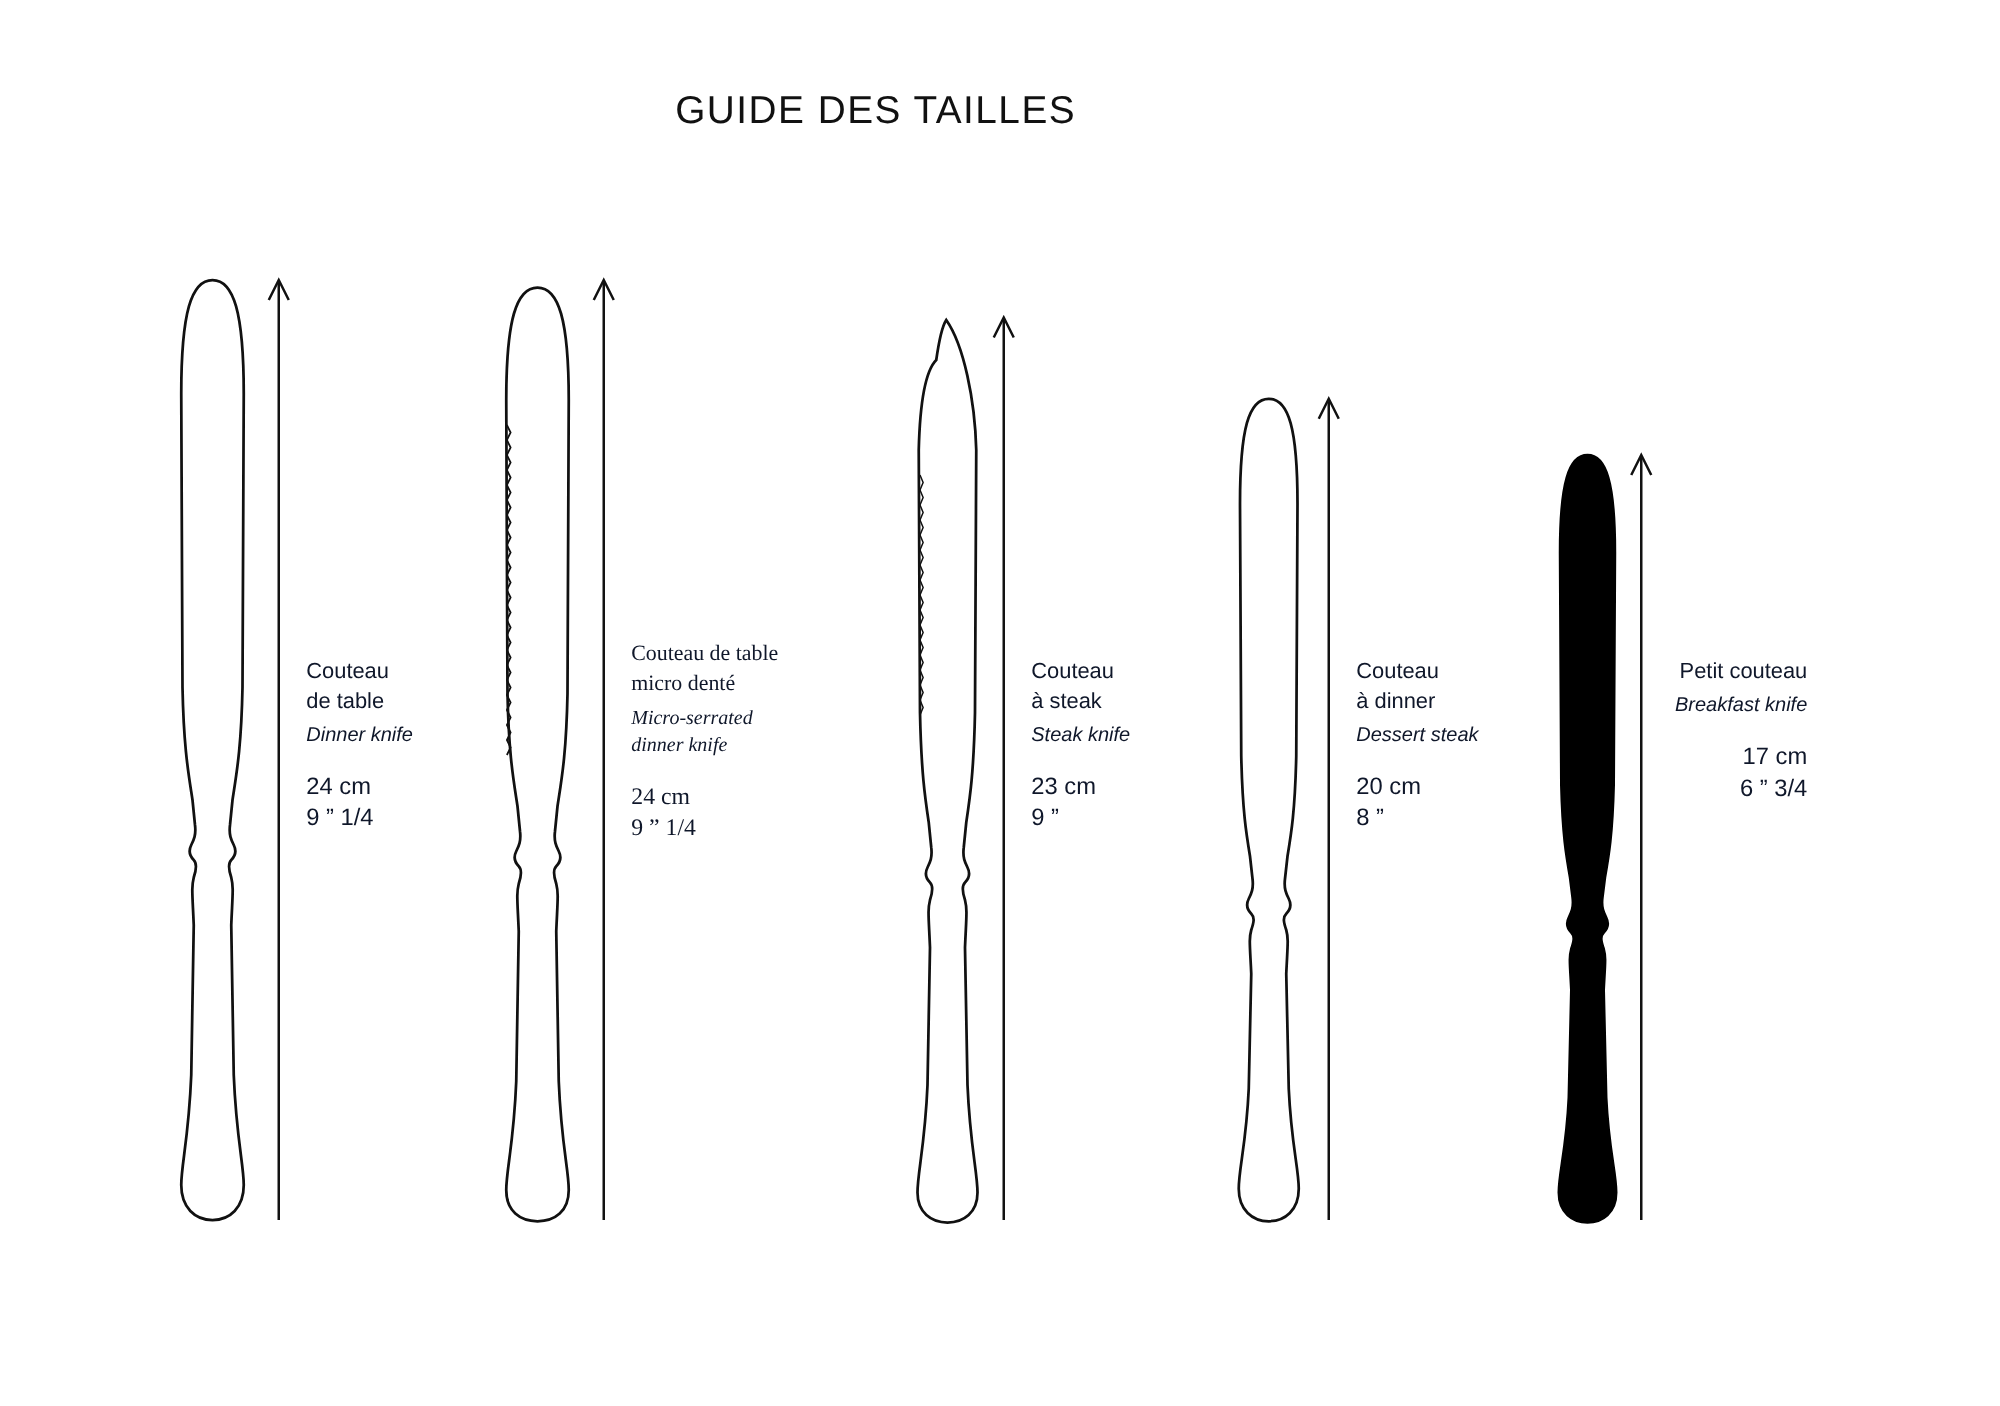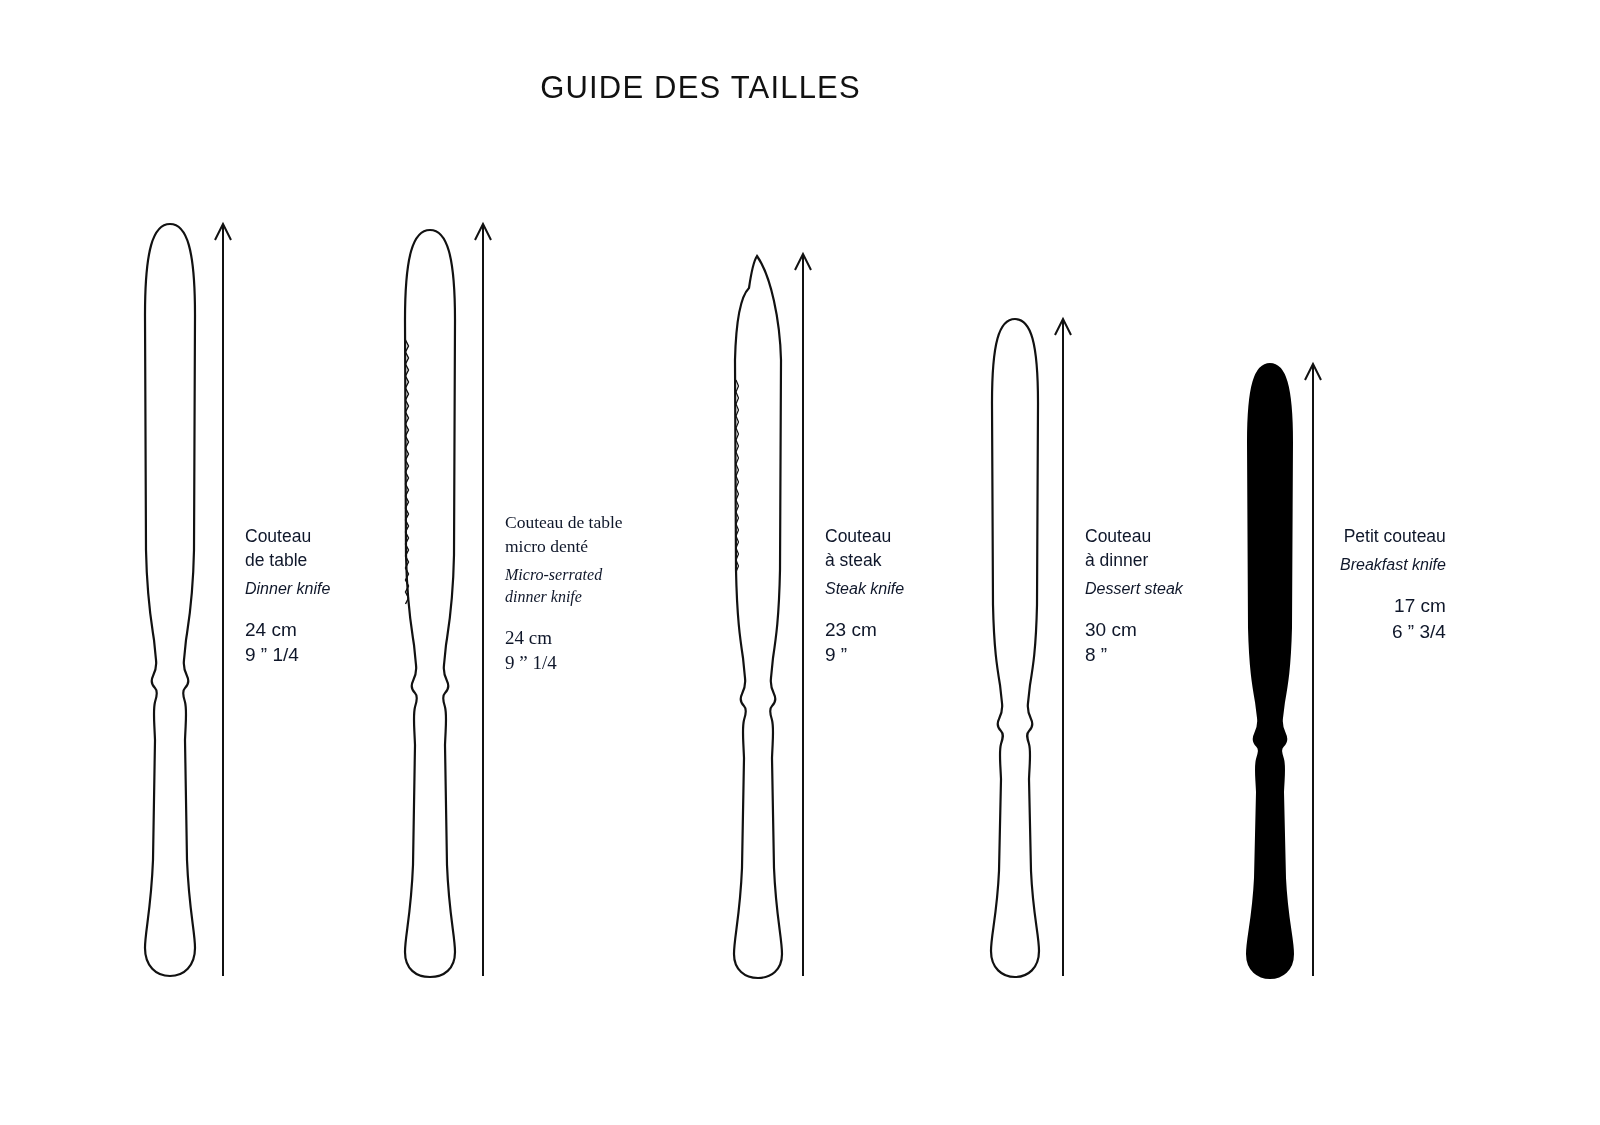--- a/index.html
+++ b/index.html
@@ -163,21 +163,21 @@
       </svg>
       <svg class="arrow-svg" width="26" height="665" viewBox="0 0 26 665" style="left:85px;">
         <line x1="13" y1="6" x2="13" y2="661" stroke="#111111" stroke-width="2"></line>
         <polyline points="5,20 13,4 21,20" fill="none" stroke="#111111" stroke-width="2"></polyline>
       </svg>
       <div class="labels" style="left:120px; top:335px;">
         <div class="fr">Couteau</div>
         <div class="fr">à dinner</div>
         <div class="en">Dessert steak</div>
         <div class="dim">
-          <div>30 cm</div>
+          <div>20 cm</div>
           <div>8 ”</div>
         </div>
       </div>
     </div>
 
     <div class="knife-group" style="left:1225px; width:300px;">
       <svg class="knife-svg" width="90" height="620" viewBox="0 0 90 620">
         <path d="M45 4 C 30 4, 23 26, 23 82 L 24 268 C 25 308, 28 325, 31 342 L 33 358 C 34 366, 32 370, 30 374 C 28 378, 28 382, 32 386 C 35 389, 34 393, 32 399 C 30 406, 31 412, 32 432 L 30 518 C 28 560, 22 578, 22 594 C 22 610, 33 618, 45 618 C 57 618, 68 610, 68 594 C 68 578, 62 560, 60 518 L 58 432 C 59 412, 60 406, 58 399 C 56 393, 55 389, 58 386 C 62 382, 62 378, 60 374 C 58 370, 56 366, 57 358 L 59 342 C 62 325, 65 308, 66 268 L 67 82 C 67 26, 60 4, 45 4 Z" fill="#000000" stroke="#000000" stroke-width="2"></path>
       </svg>
       <svg class="arrow-svg" width="26" height="620" viewBox="0 0 26 620" style="left:75px;">

